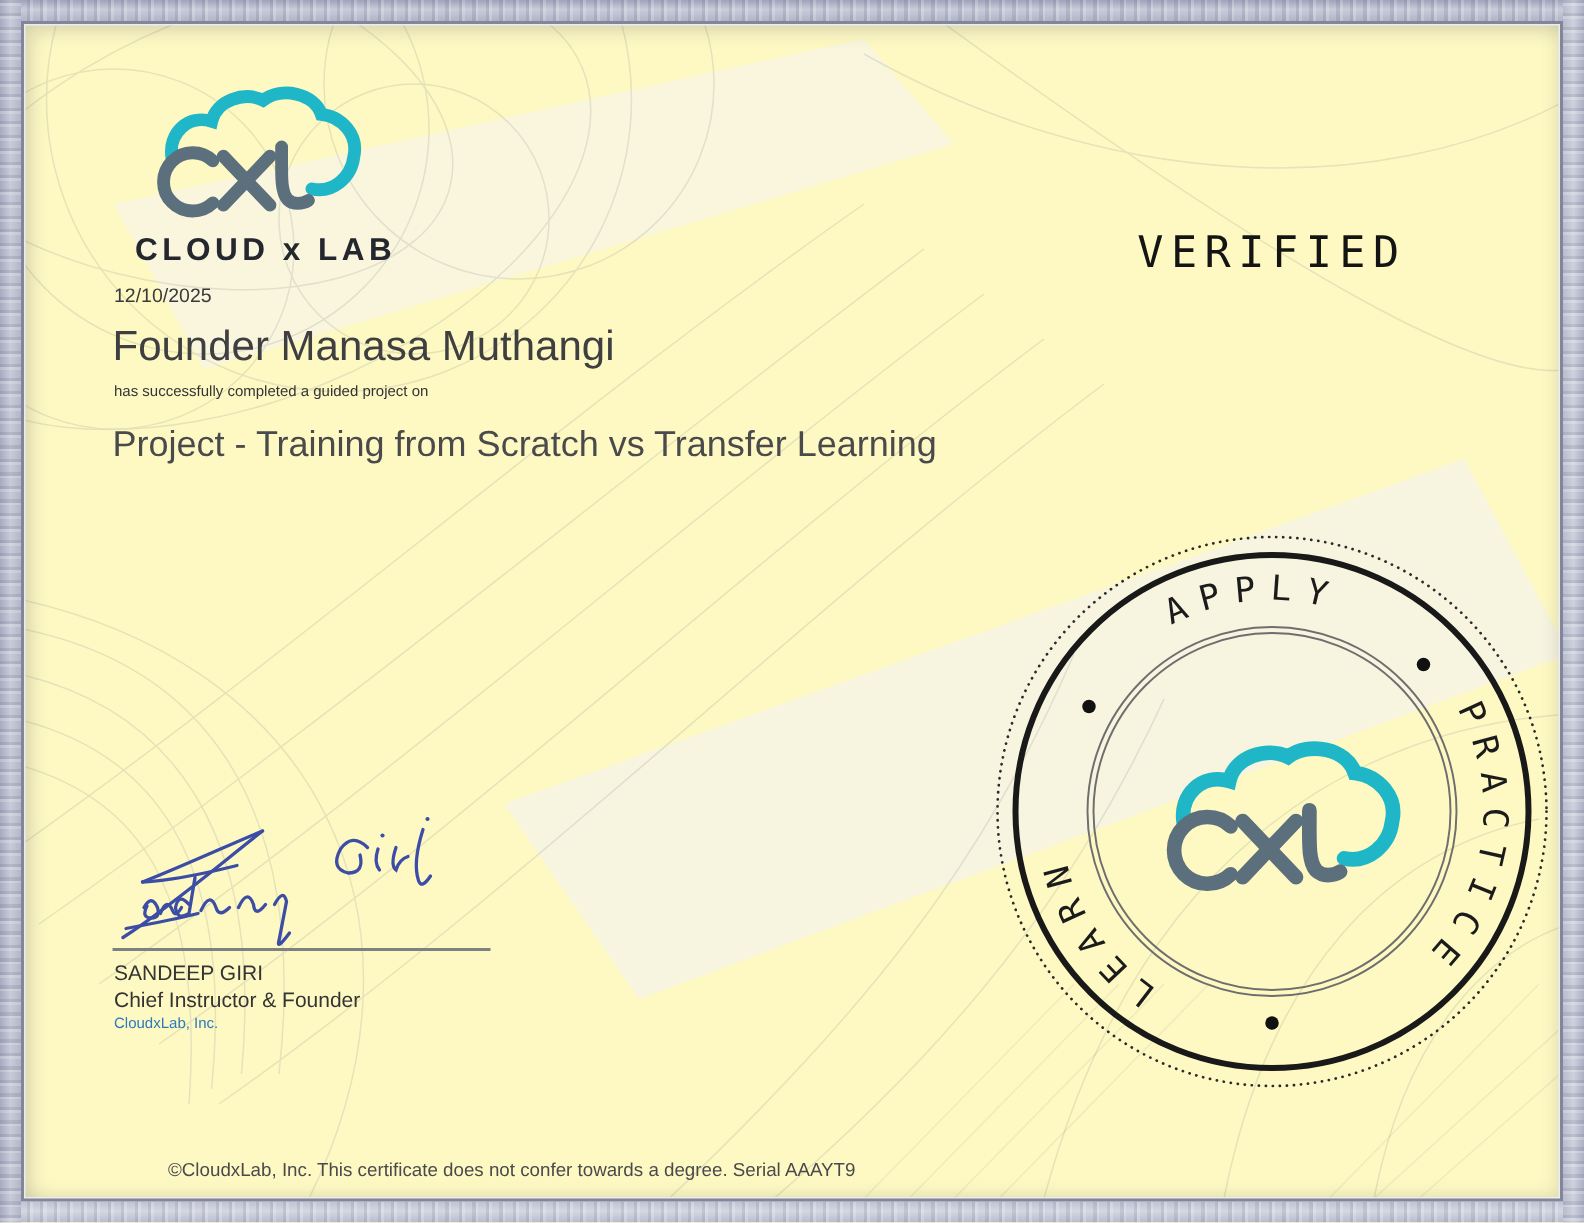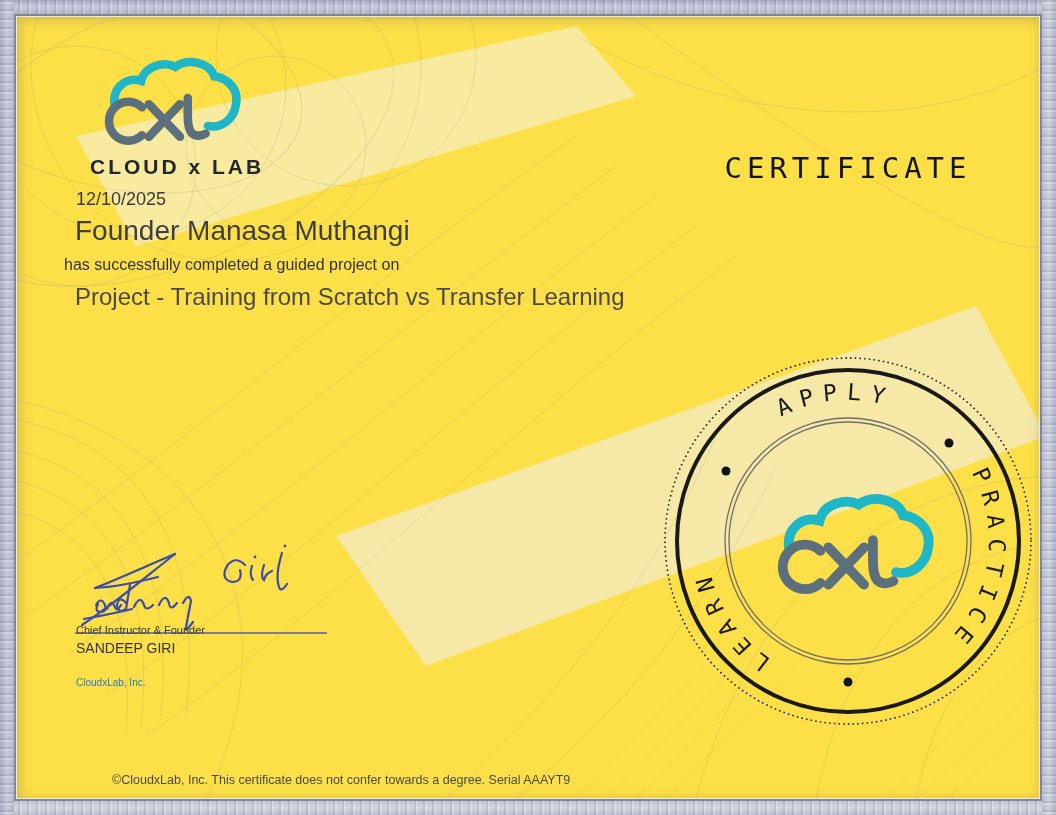--- a/index.html
+++ b/index.html
@@ -28,38 +28,38 @@
       linear-gradient(270deg,#abafc3 0%,#ced1dd 50%,#b7bbcc 100%);}
   .frame-edge{
     position:absolute;inset:14px;z-index:7;pointer-events:none;
     border:2px solid #83869b;
     box-shadow:
       inset 0 0 0 1px rgba(236,237,243,.95),
       inset 5px 5px 12px rgba(70,75,100,.20),
       inset -4px -4px 10px rgba(70,75,100,.10);
   }
   
-  .cert{position:absolute;inset:16px;z-index:1;background:#fde047;}
+  .cert{position:absolute;inset:16px;z-index:1;background:#fef9c3;}
   .layer{position:absolute;left:0;top:0;z-index:0;}
   .content{position:absolute;inset:0;z-index:2;}
   .abs{position:absolute;}
 
   .brand-text{left:74px;top:139px;font-size:21px;font-weight:bold;letter-spacing:3px;color:#24272d;}
-  .issue-date{left:60px;top:173px;font-size:18px;color:#3a3a3c;}
+  .issue-date{left:60px;top:173px;font-size:13px;color:#3a3a3c;}
   .recipient{left:59px;top:199px;font-size:28px;color:#3f3f42;}
-  .completion{left:48px;top:240px;font-size:16px;color:#333436;}
+  .completion{left:60px;top:240px;font-size:10px;color:#333436;}
   .course{left:59px;top:267px;font-size:24px;color:#4a4a4d;}
 
   .verified{left:700px;top:130px;width:264px;text-align:center;
     font-family:"DejaVu Sans Mono", monospace;font-size:29px;letter-spacing:5px;
     color:#141414;line-height:44px;white-space:nowrap;}
 
   .sig-line{left:59px;top:616px;width:252px;height:2px;background:#7f8082;}
   .signer-name{left:60px;top:624px;font-size:14px;color:#343434;}
-  .signer-title{left:60px;top:608px;font-size:11px;color:#343434;}
+  .signer-title{left:60px;top:642px;font-size:14px;color:#343434;}
   .company-link{left:60px;top:661px;font-size:10px;color:#2b7bbd;text-decoration:none;cursor:pointer;}
 
   .footer{left:96px;top:757px;width:576px;text-align:left;font-size:12.5px;color:#4a4a4c;}
 
   .seal-svg text{font-family:"DejaVu Sans Mono", monospace;font-size:23px;letter-spacing:9px;fill:#1b1b1b;}
 </style>
 </head>
 <body>
 
 <svg width="0" height="0" style="position:absolute" aria-hidden="true">
@@ -124,21 +124,21 @@
       <use href="#cxl"></use>
     </svg>
     <div class="abs brand-text">CLOUD x LAB</div>
 
     <div class="abs issue-date">12/10/2025</div>
     <div class="abs recipient">Founder Manasa Muthangi</div>
     <div class="abs completion">has successfully completed a guided project on</div>
     <div class="abs course">Project - Training from Scratch vs Transfer Learning</div>
 
     <div class="abs verified">
-      <div>CERTIFICATE</div>
+      <div>VERIFIED</div>
     </div>
 
     <svg class="abs seal-svg" style="left:643px;top:336px" width="378" height="378" viewBox="0 0 378 378">
       <circle cx="189" cy="189" r="183" fill="none" stroke="#2a2a2a" stroke-width="1.8" stroke-linecap="round" stroke-dasharray="0.1 4.6"></circle>
       <circle cx="189" cy="189" r="171" fill="none" stroke="#191919" stroke-width="4"></circle>
       <circle cx="189" cy="189" r="123" fill="none" stroke="#6e6e6e" stroke-width="1.3"></circle>
       <circle cx="189" cy="189" r="119" fill="none" stroke="#6e6e6e" stroke-width="1.3"></circle>
       <defs>
         <path id="sealTextPath" d="M 189,330 A 141,141 0 1 1 189,48 A 141,141 0 1 1 189,330" fill="none"></path>
       </defs>

